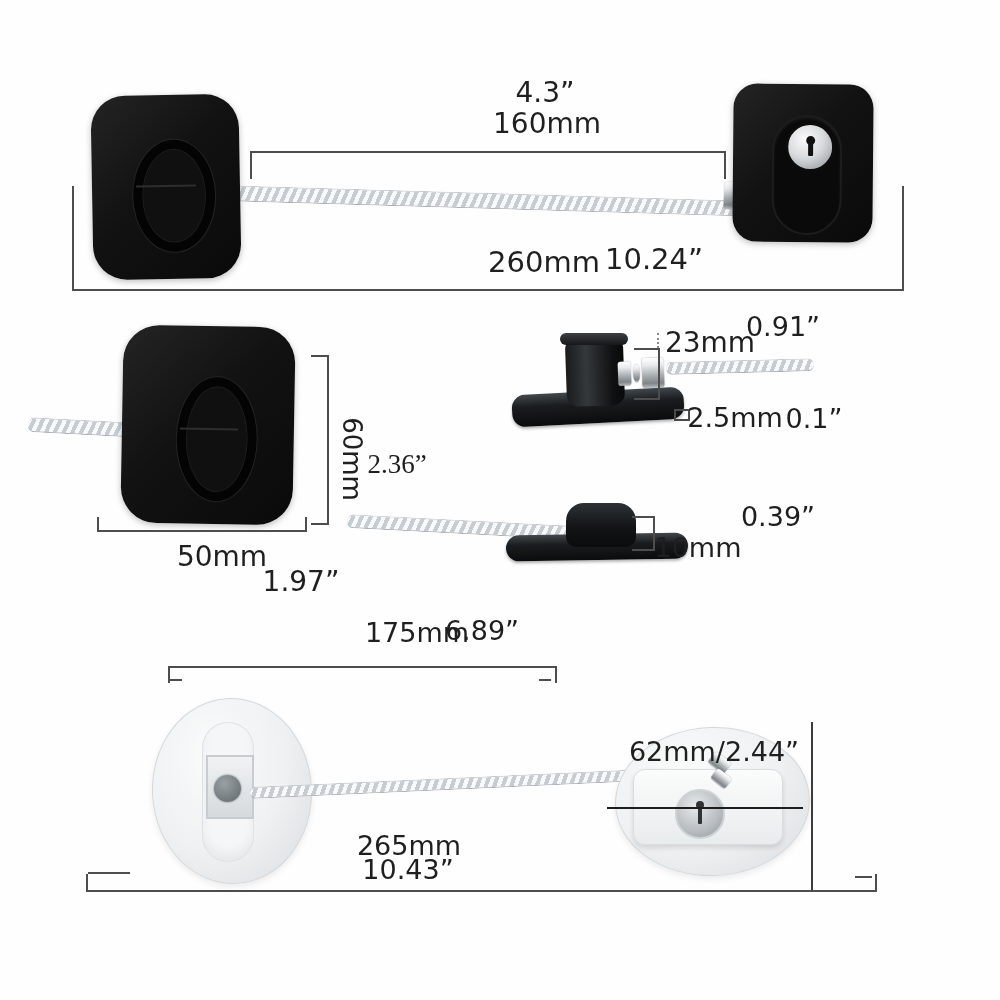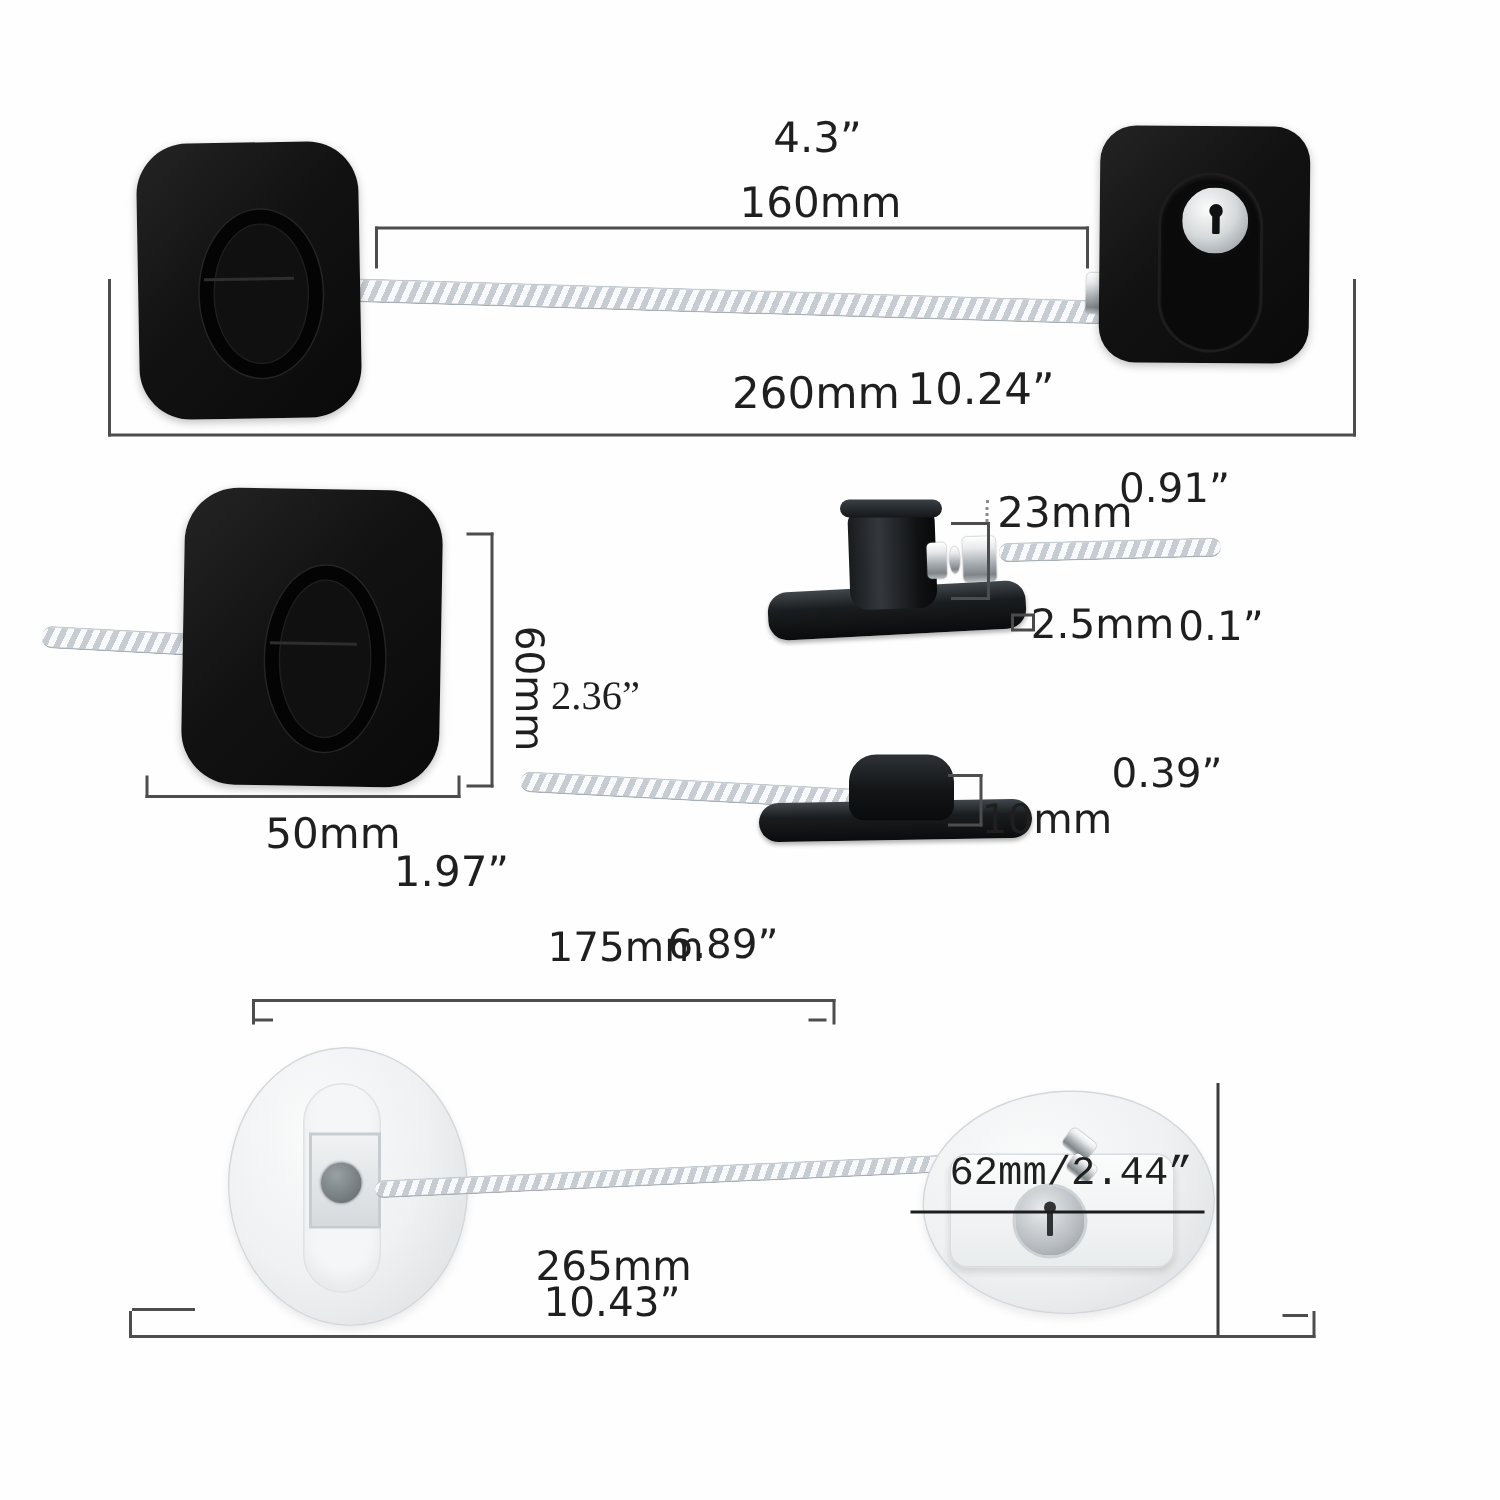--- a/index.html
+++ b/index.html
@@ -101,21 +101,21 @@
   <div class="blackpad" style="left:733px;top:84px;width:140px;height:158px;border-radius:24px;transform:rotate(0.5deg);">
     <div class="pill" style="left:41px;top:33px;width:66px;height:116px;"></div>
     <div class="keyface" style="left:52px;top:38px;width:44px;height:44px;">
       <div class="slit-head" style="left:18px;top:11px;width:9px;height:9px;"></div>
       <div class="slit-stem" style="left:20px;top:17px;width:5px;height:14px;"></div>
     </div>
   </div>
 
   <div class="brk" style="left:250px;top:151px;width:472px;height:26px;border-top-width:2px;border-left-width:2px;border-right-width:2px;"></div>
   <div class="dim" style="left:545px;top:92px;font-size:28px;">4.3”</div>
-  <div class="dim" style="left:547px;top:123px;font-size:28px;margin-top:12px;">160mm</div>
+  <div class="dim" style="left:547px;top:123px;font-size:28px;">160mm</div>
 
   <div class="brk" style="left:72px;top:186px;width:828px;height:103px;border-bottom-width:2px;border-left-width:2px;border-right-width:2px;"></div>
   <div class="dim" style="left:544px;top:262px;font-size:29px;">260mm</div>
   <div class="dim" style="left:638px;top:259px;font-size:29px;margin-left:16px;">10.24”</div>
 
   <div class="cable" style="left:28px;top:417px;width:156px;height:13px;transform:rotate(3deg);"></div>
 
   <div class="blackpad" style="left:122px;top:326px;width:172px;height:198px;border-radius:36px;transform:rotate(1deg);">
     <div class="ring" style="left:55px;top:51px;width:62px;height:106px;"></div>
     <div class="chord" style="left:58px;top:102px;width:58px;"></div>
@@ -172,21 +172,21 @@
   <div class="whiteplate" style="left:633px;top:769px;width:148px;height:74px;"></div>
   <div class="abs" style="left:701px;top:757px;width:40px;height:34px;transform:rotate(38deg);">
     <div class="chrome" style="left:2px;top:2px;width:20px;height:14px;"></div>
     <div class="chrome" style="left:14px;top:14px;width:18px;height:13px;"></div>
   </div>
   <div class="abs" style="left:675px;top:789px;width:46px;height:46px;border-radius:50%;border:2px solid #cdd2d5;background:radial-gradient(circle at 40% 33%,#e9ebed,#b6bbbf 62%,#989da1 92%);">
     <div class="slit-head" style="left:19px;top:10px;width:8px;height:8px;background:#2f3336;"></div>
     <div class="slit-stem" style="left:21px;top:16px;width:4px;height:17px;background:#2f3336;"></div>
   </div>
 
-  <div class="dim" style="left:714px;top:783px;font-family:Liberation Mono, monospace;">62mm/2.44”</div>
+  <div class="dim" style="left:714px;top:751px;">62mm/2.44”</div>
   <div class="bline" style="left:607px;top:807px;width:196px;height:2px;background:#1d1d1d;"></div>
 
   <div class="bline" style="left:811px;top:722px;width:2px;height:168px;"></div>
 
   <div class="dim" style="left:409px;top:845px;">265mm</div>
   <div class="dim" style="left:408px;top:869px;">10.43”</div>
   <div class="brk" style="left:86px;top:874px;width:787px;height:16px;border-bottom-width:2px;border-left-width:2px;border-right-width:2px;"></div>
   <div class="abs" style="left:88px;top:872px;width:42px;height:0;border-top:2px solid #4d4d4d;"></div>
   <div class="abs" style="left:855px;top:876px;width:17px;height:0;border-top:2px solid #4d4d4d;"></div>
 

